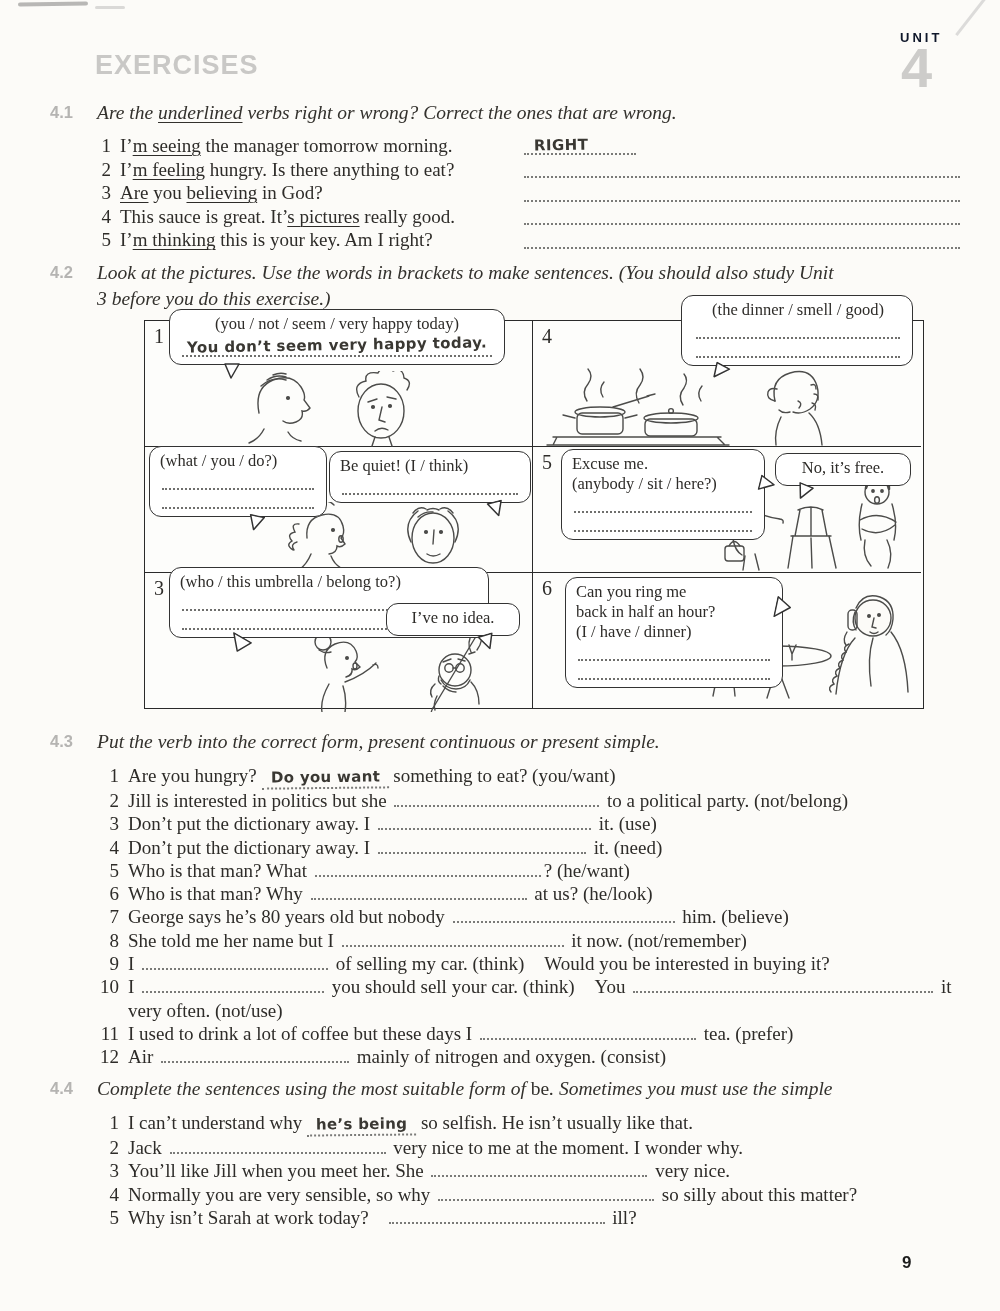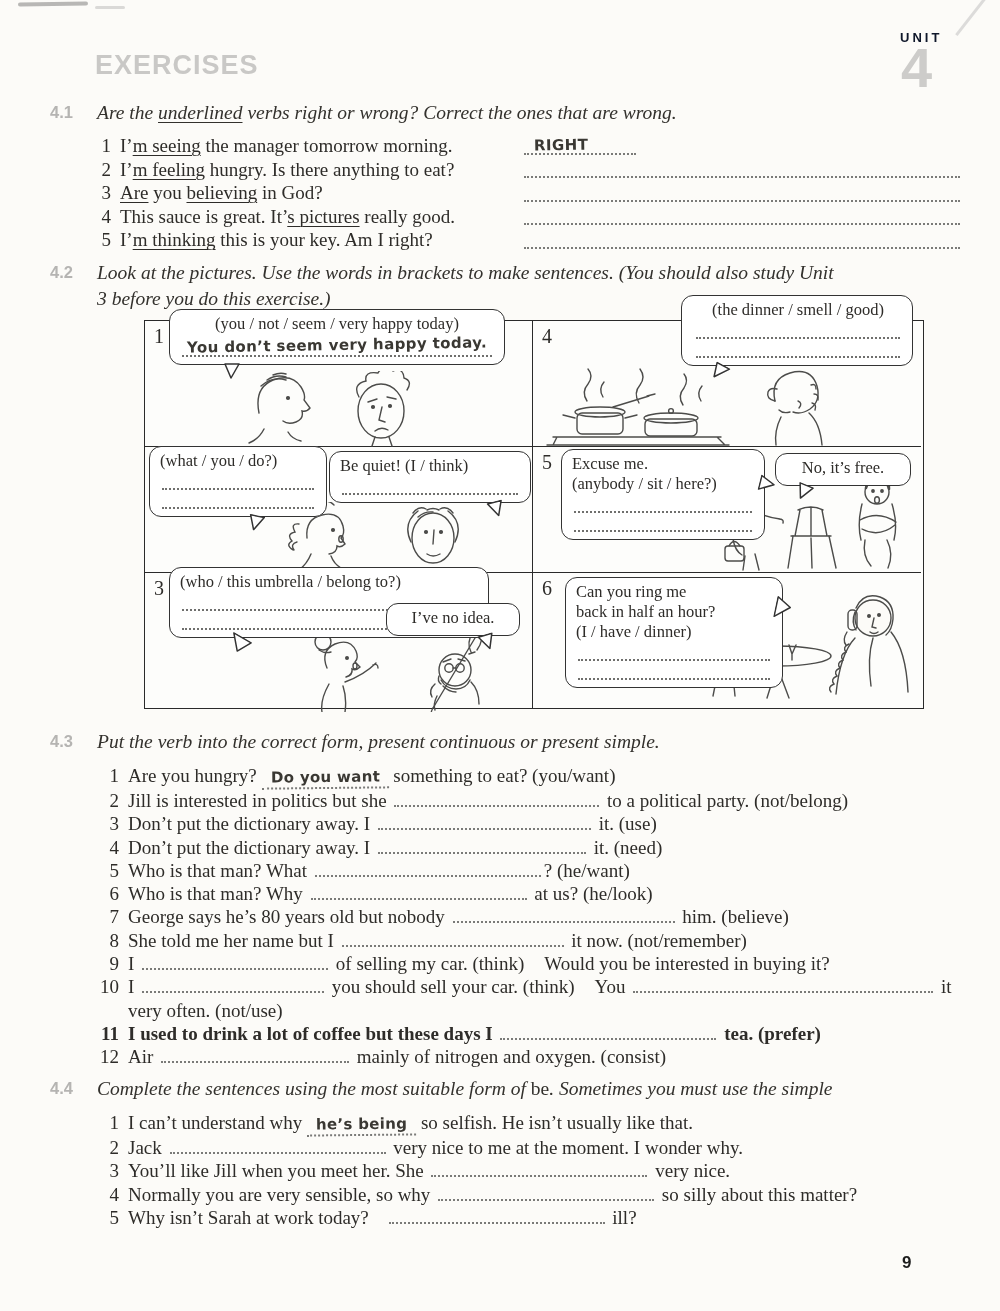--- a/index.html
+++ b/index.html
@@ -398,21 +398,21 @@
             <div class="s-text"><span>She told me her name but I </span><span class="blank" style="width: 222px;"></span><span> it now. (not/remember)</span></div>
           </div>
           <div class="i-row" style="height: auto;">
             <span class="i-num">9</span>
             <div class="s-text"><span>I </span><span class="blank" style="width: 186px;"></span><span> of selling my car. (think)</span><span class="gap" style="width: 20px;"></span><span>Would you be interested in buying it?</span></div>
           </div>
           <div class="i-row" style="height: auto;">
             <span class="i-num">10</span>
             <div class="s-text"><span>I </span><span class="blank" style="width: 182px;"></span><span> you should sell your car. (think)</span><span class="gap" style="width: 20px;"></span><span>You </span><span class="blank" style="width: 300px;"></span><span> it very often. (not/use)</span></div>
           </div>
-          <div class="i-row" style="height: auto; font-weight: bold;">
+          <div class="i-row" style="height: auto;">
             <span class="i-num">11</span>
             <div class="s-text"><span>I used to drink a lot of coffee but these days I </span><span class="blank" style="width: 216px;"></span><span> tea. (prefer)</span></div>
           </div>
           <div class="i-row" style="height: auto;">
             <span class="i-num">12</span>
             <div class="s-text"><span>Air </span><span class="blank" style="width: 188px;"></span><span> mainly of nitrogen and oxygen. (consist)</span></div>
           </div>
         </div>
     </div>
   </div>

